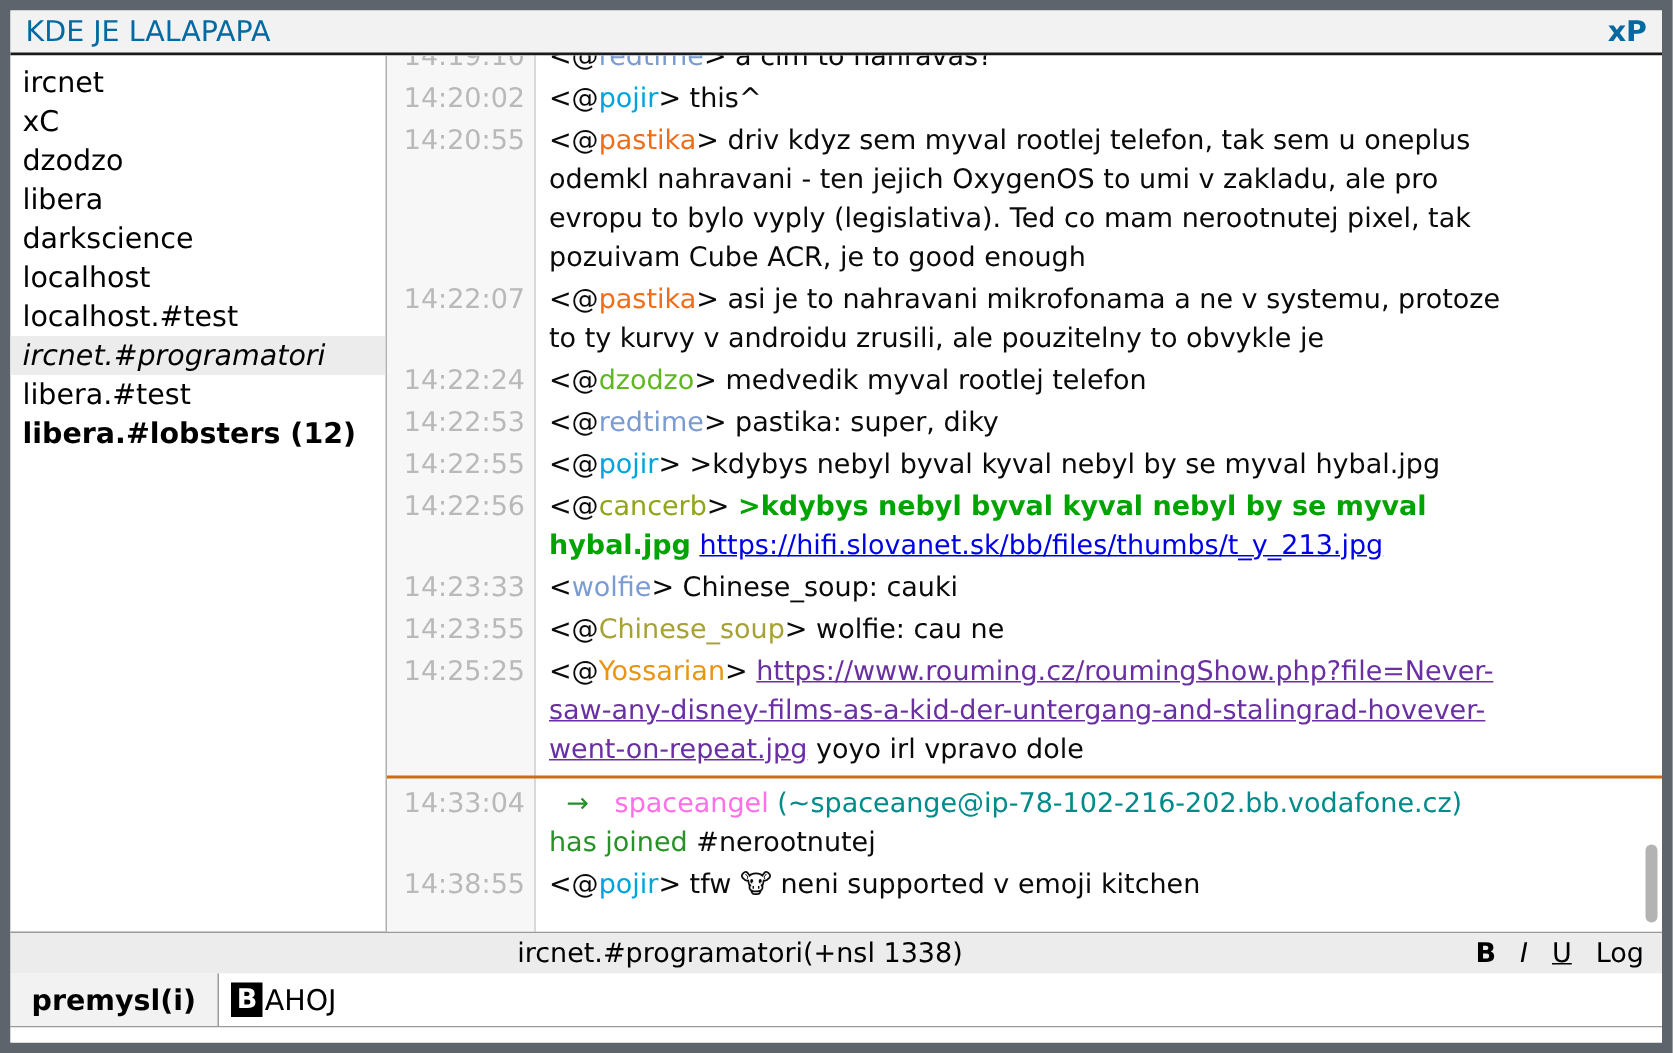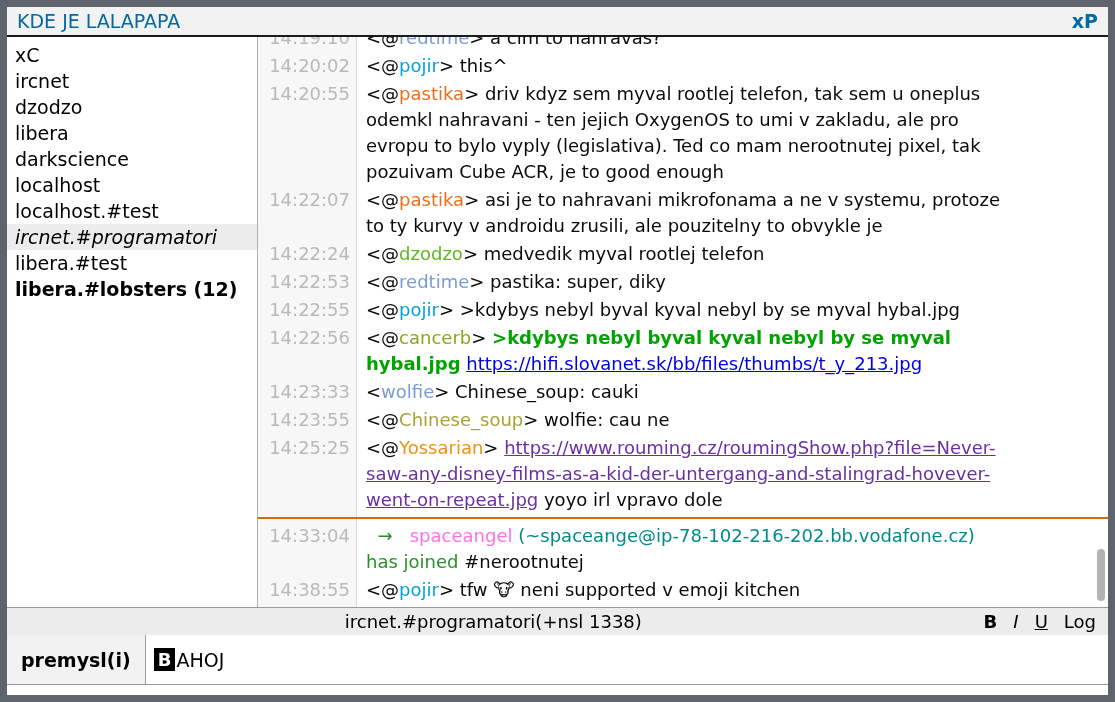--- a/index.html
+++ b/index.html
@@ -29,43 +29,43 @@
   .divider { border-top:2px solid #cf6c12; margin:4px 0; }
   .scroll-thumb { position:absolute; right:3px; bottom:6px; width:8px; height:52px;
     border-radius:4px; background:#b3b3b3; cursor:pointer; }
   .statusbar { flex:none; height:28px; background:#ececec; border-top:1px solid #9a9a9a;
     display:flex; align-items:center; padding:0 12px; font-size:18px; color:#000; }
   .statusbar .left { flex:1;text-align:center; }
   .fmt-btn { margin-left:16px; cursor:pointer; }
   .fmt-b { font-weight:bold; }
   .fmt-i { font-style:italic; }
   .fmt-u { text-decoration:underline; }
-  .inputrow { flex:none; height:50px; display:flex; border-bottom:1px solid #9a9a9a; }
+  .inputrow { flex:none; height:36px; display:flex; border-bottom:1px solid #9a9a9a; }
   .nicklabel { flex:none; background:#f2f2f2; border-right:1px solid #9a9a9a;
     display:flex; align-items:center; padding:0 14px; font-size:19px; font-weight:bold; color:#000; }
   .editor { flex:1; background:#fff; display:flex; align-items:center; padding:0 8px;
     font-size:19px; color:#000; cursor:text; }
   .bold-indicator { display:inline-block; background:#000; color:#fff; font-weight:bold;
     font-size:18px; line-height:23px; padding:0 4px; margin-right:1px; }
   .bottom-strip { flex:none; height:10px; background:#fff; }
 </style>
 </head>
 <body>
 
 <div class="window">
 
   <div class="titlebar">
     <span class="title">KDE JE LALAPAPA</span>
     <span class="close">xP</span>
   </div>
 
   <div class="content">
     <div class="sidebar">
+        <div class="side-item">ircnet</div>
         <div class="side-item">xC</div>
-        <div class="side-item">ircnet</div>
         <div class="side-item">dzodzo</div>
         <div class="side-item">libera</div>
         <div class="side-item">darkscience</div>
         <div class="side-item">localhost</div>
         <div class="side-item">localhost.#test</div>
         <div class="side-item selected italic">ircnet.#programatori</div>
         <div class="side-item">libera.#test</div>
         <div class="side-item bold">libera.#lobsters (12)</div>
       </div>
     <div class="chat">

